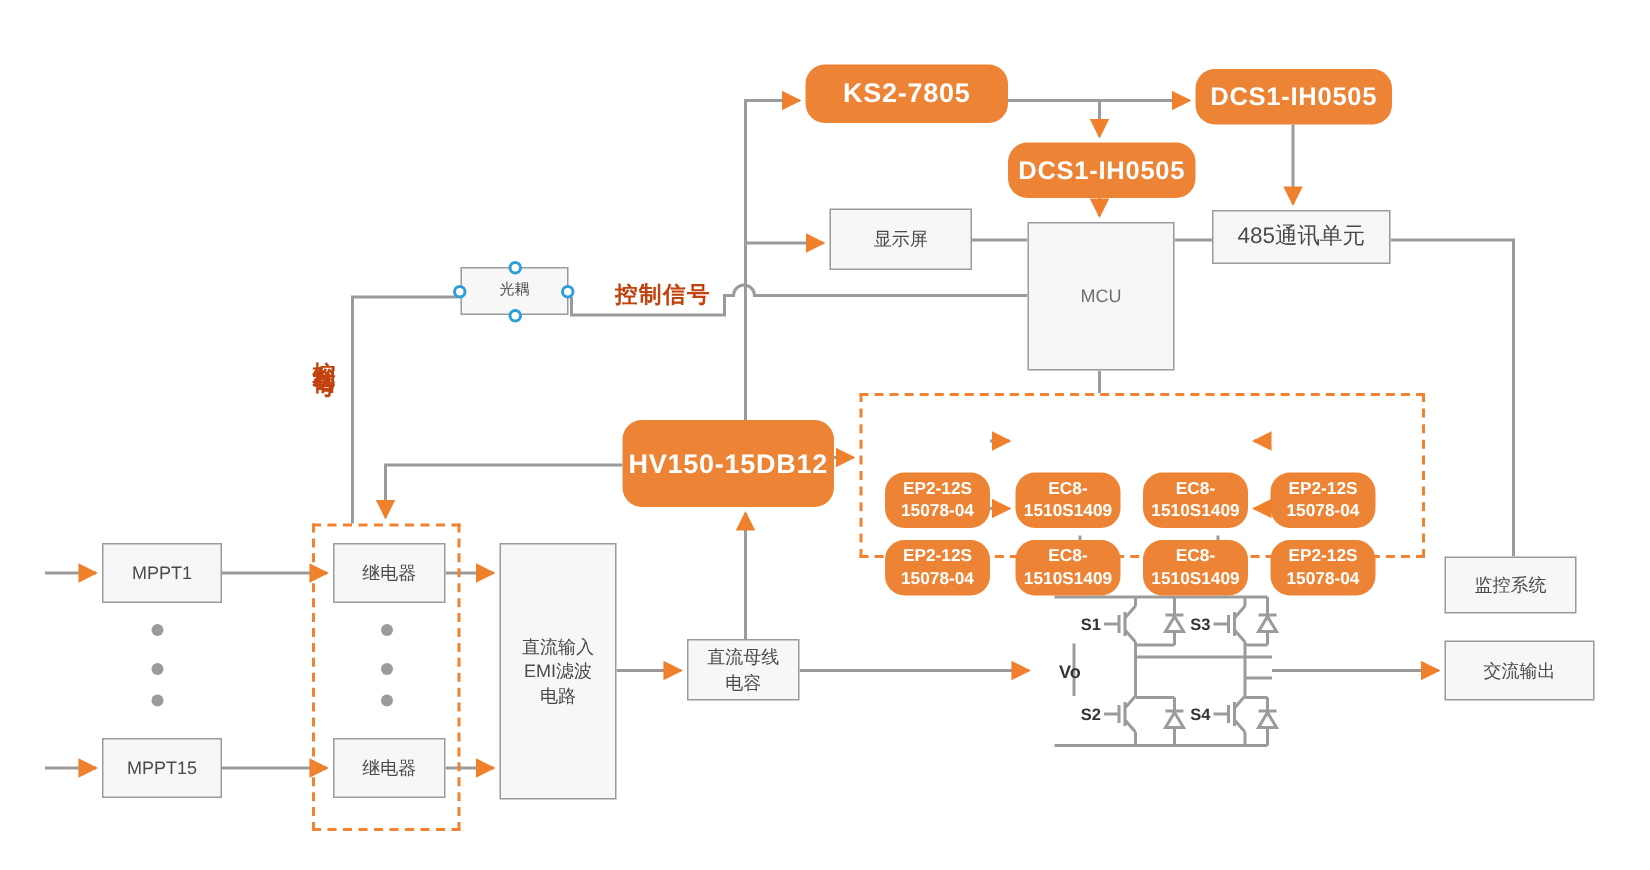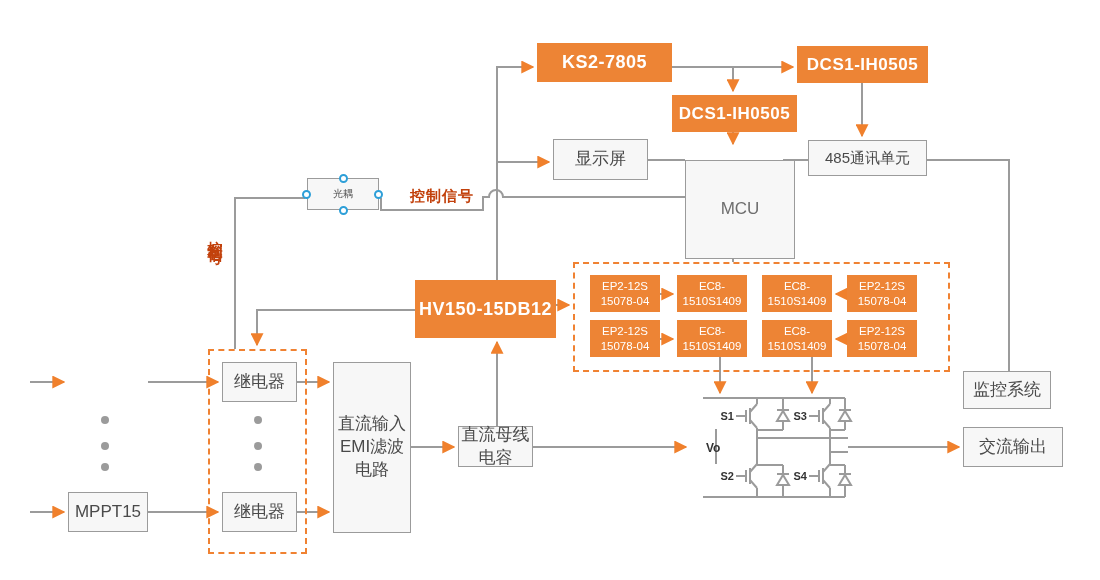--- a/index.html
+++ b/index.html
@@ -8,27 +8,28 @@
     font-family:"Liberation Sans","DejaVu Sans",sans-serif;
   }
   #wires{position:absolute;left:0;top:0;z-index:1;}
   .node{
     position:absolute;z-index:2;box-sizing:border-box;
     display:flex;align-items:center;justify-content:center;text-align:center;
     white-space:pre-line;
   }
   .gray{
     background:#F7F7F7;border:1.5px solid #9B9B9B;color:#4A4A4A;
-    font-size:17px;line-height:1.35;
+    font-size:12px;line-height:1.35;
   }
   .orange{
     background:#ED8435;color:#FFFFFF;font-weight:600;font-size:17px;
     letter-spacing:.5px;
+    border-radius:13px;
   }
-  .orange.small{font-size:11.5px;font-weight:400;line-height:1.3;letter-spacing:0;}
+  .orange.small{font-size:11.5px;font-weight:700;line-height:1.3;letter-spacing:0;margin-top:40px;}
   .dashed{
     position:absolute;z-index:1;box-sizing:border-box;
     border:2px dashed #F08232;background:transparent;
   }
   .handle{
     position:absolute;z-index:3;width:9px;height:9px;border-radius:50%;
     background:#ffffff;border:2px solid #2D9FD8;box-sizing:border-box;
   }
   .lbl{
     position:absolute;z-index:2;color:#c2410c;font-weight:700;font-size:15px;
@@ -130,31 +131,32 @@
       <text x="734" y="480">S2</text>
       <text x="807" y="420">S3</text>
       <text x="807" y="480">S4</text>
       <text x="706" y="452" text-anchor="start" font-size="12">Vo</text>
     </g>
   </svg>
 
   <div class="dashed" style="left:208px;top:349px;width:99px;height:205px;"></div>
   <div class="dashed" style="left:573px;top:262px;width:377px;height:110px;"></div>
 
+  <div class="node gray" style="left:68px;top:362px;width:80px;height:40px;">MPPT1</div>
   <div class="node gray" style="left:68px;top:492px;width:80px;height:40px;">MPPT15</div>
   <div class="node gray" style="left:222px;top:362px;width:75px;height:40px;">继电器</div>
   <div class="node gray" style="left:222px;top:492px;width:75px;height:40px;">继电器</div>
   <div class="node gray" style="left:333px;top:362px;width:78px;height:171px;">直流输入
 EMI滤波
 电路</div>
   <div class="node gray" style="left:458px;top:426px;width:75px;height:41px;">直流母线
 电容</div>
   <div class="node gray" style="left:307px;top:178px;width:72px;height:32px;font-size:10px;">光耦</div>
   <div class="node gray" style="left:553px;top:139px;width:95px;height:41px;">显示屏</div>
-  <div class="node gray" style="left:685px;top:160px;width:110px;height:99px;color:#6E6E6E;">MCU</div>
+  <div class="node gray" style="left:685px;top:148px;width:98px;height:99px;color:#6E6E6E;">MCU</div>
   <div class="node gray" style="left:808px;top:140px;width:119px;height:36px;font-size:15px;">485通讯单元</div>
   <div class="node gray" style="left:963px;top:371px;width:88px;height:38px;">监控系统</div>
   <div class="node gray" style="left:963px;top:427px;width:100px;height:40px;">交流输出</div>
 
   <div class="handle" style="left:339px;top:174px;"></div>
   <div class="handle" style="left:339px;top:206px;"></div>
   <div class="handle" style="left:302px;top:190px;"></div>
   <div class="handle" style="left:374px;top:190px;"></div>
 
   <div class="node orange" style="left:537px;top:43px;width:135px;height:39px;font-size:18px;">KS2-7805</div>

